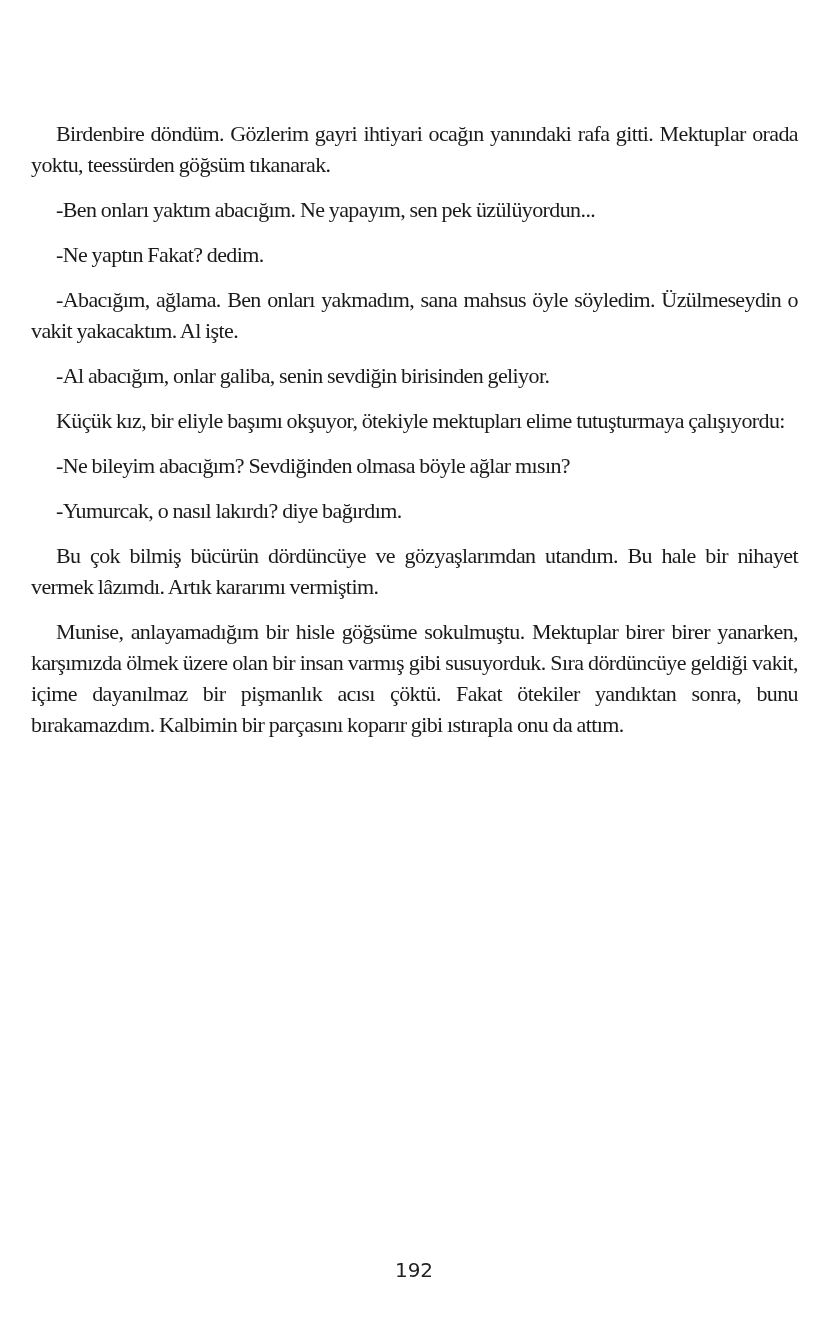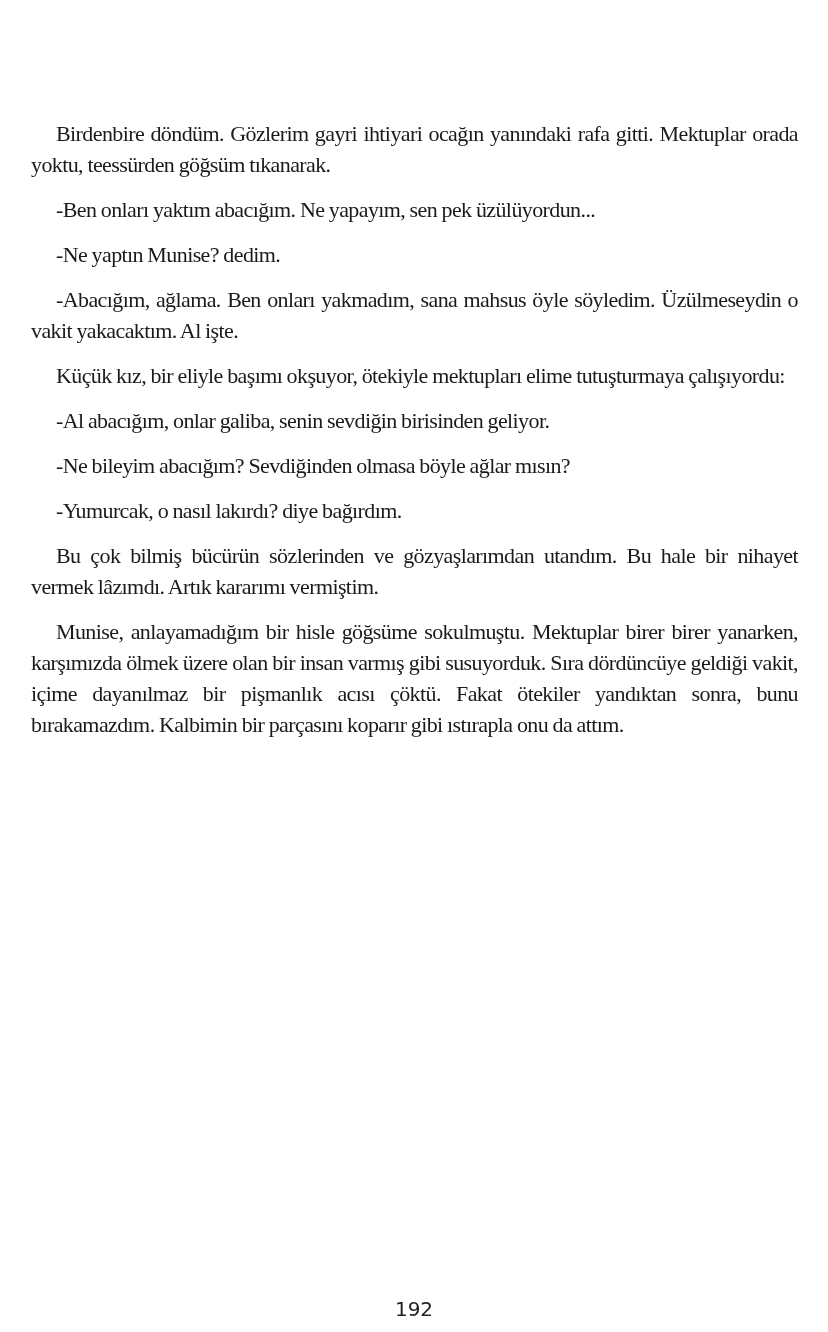--- a/index.html
+++ b/index.html
@@ -33,32 +33,31 @@
     }
     .page-number {
       position: absolute;
       left: 0;
       width: 828px;
       top: 1258px;
       text-align: center;
       font-family: "DejaVu Sans", sans-serif;
       font-size: 20px;
       color: #222;
-      margin-top: 39px;
     }
   </style>
 </head>
 <body>
 
 <div class="page-body">
   <p class="para">Birdenbire döndüm. Gözlerim gayri ihtiyari ocağın yanındaki rafa gitti. Mektuplar orada yoktu, teessürden göğsüm tıkanarak.</p>
   <p class="para">-Ben onları yaktım abacığım. Ne yapayım, sen pek üzülüyordun...</p>
-  <p class="para">-Ne yaptın Munise? dedim.</p>
+  <p class="para">-Ne yaptın Fakat? dedim.</p>
   <p class="para">-Abacığım, ağlama. Ben onları yakmadım, sana mahsus öyle söyledim. Üzülmeseydin o vakit yakacaktım. Al işte.</p>
+  <p class="para">-Al abacığım, onlar galiba, senin sevdiğin birisinden geliyor.</p>
   <p class="para">Küçük kız, bir eliyle başımı okşuyor, ötekiyle mektupları elime tutuşturmaya çalışıyordu:</p>
-  <p class="para">-Al abacığım, onlar galiba, senin sevdiğin birisinden geliyor.</p>
   <p class="para">-Ne bileyim abacığım? Sevdiğinden olmasa böyle ağlar mısın?</p>
   <p class="para">-Yumurcak, o nasıl lakırdı? diye bağırdım.</p>
-  <p class="para">Bu çok bilmiş bücürün sözlerinden ve gözyaşlarımdan utandım. Bu hale bir nihayet vermek lâzımdı. Artık kararımı vermiştim.</p>
+  <p class="para">Bu çok bilmiş bücürün dördüncüye ve gözyaşlarımdan utandım. Bu hale bir nihayet vermek lâzımdı. Artık kararımı vermiştim.</p>
   <p class="para">Munise, anlayamadığım bir hisle göğsüme sokulmuştu. Mektuplar birer birer yanarken, karşımızda ölmek üzere olan bir insan varmış gibi susuyorduk. Sıra dördüncüye geldiği vakit, içime dayanılmaz bir pişmanlık acısı çöktü. Fakat ötekiler yandıktan sonra, bunu bırakamazdım. Kalbimin bir parçasını koparır gibi ıstırapla onu da attım.</p>
 </div>
 
 <div class="page-number">192</div>
 
 </body></html>

